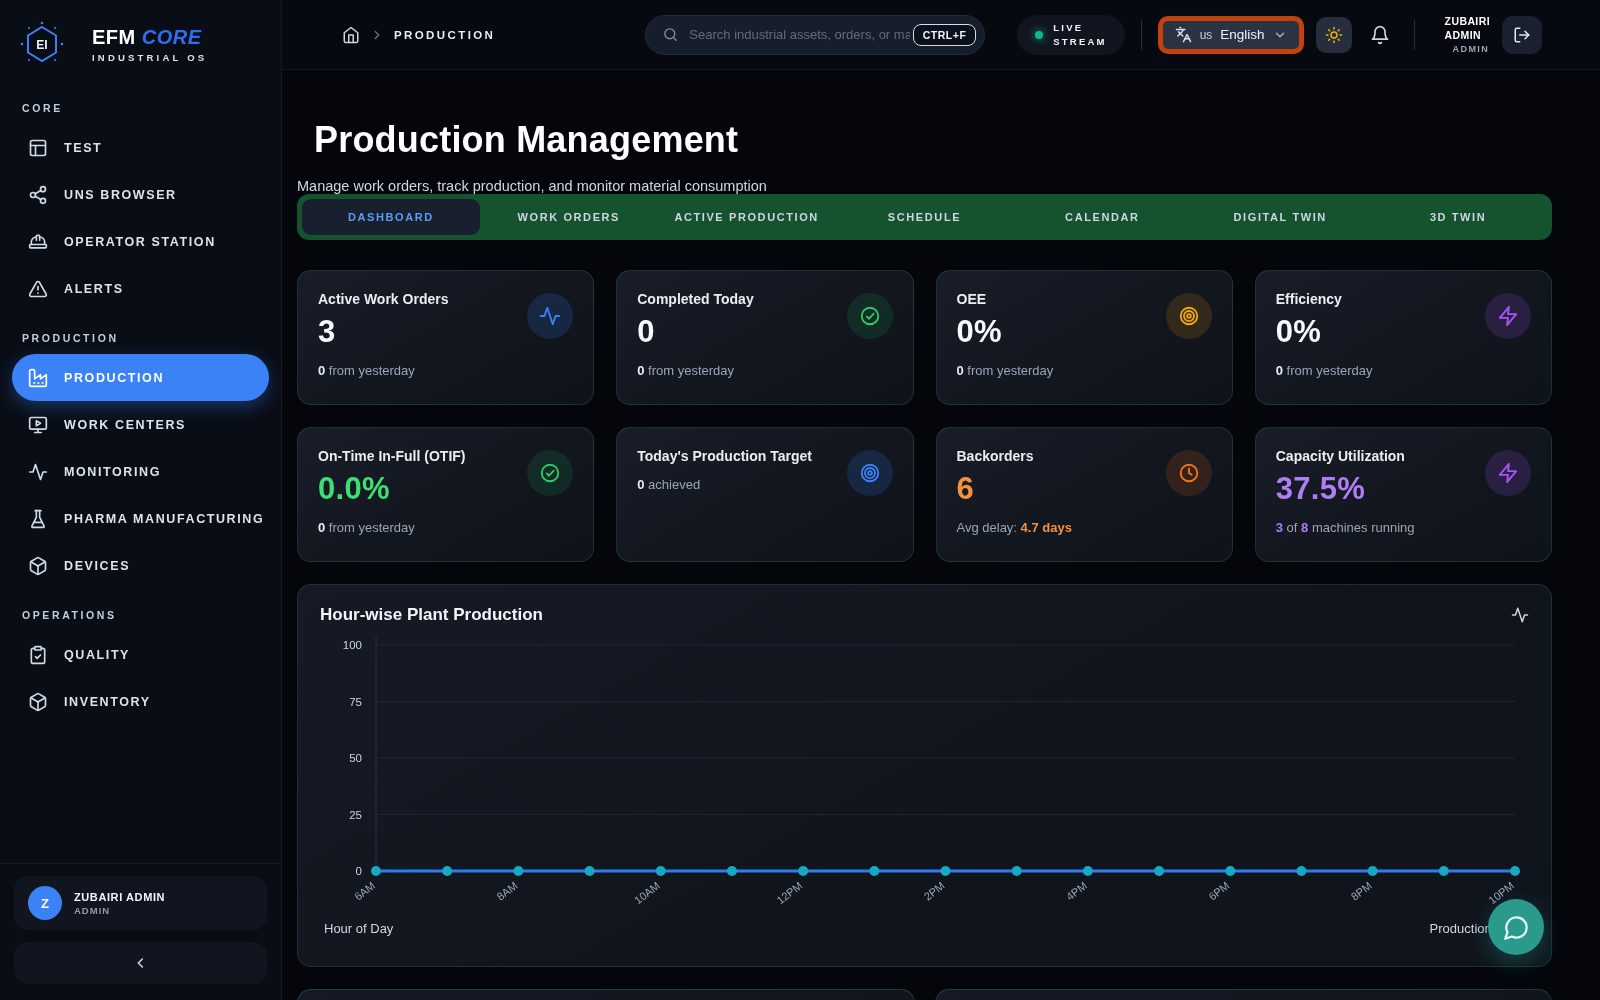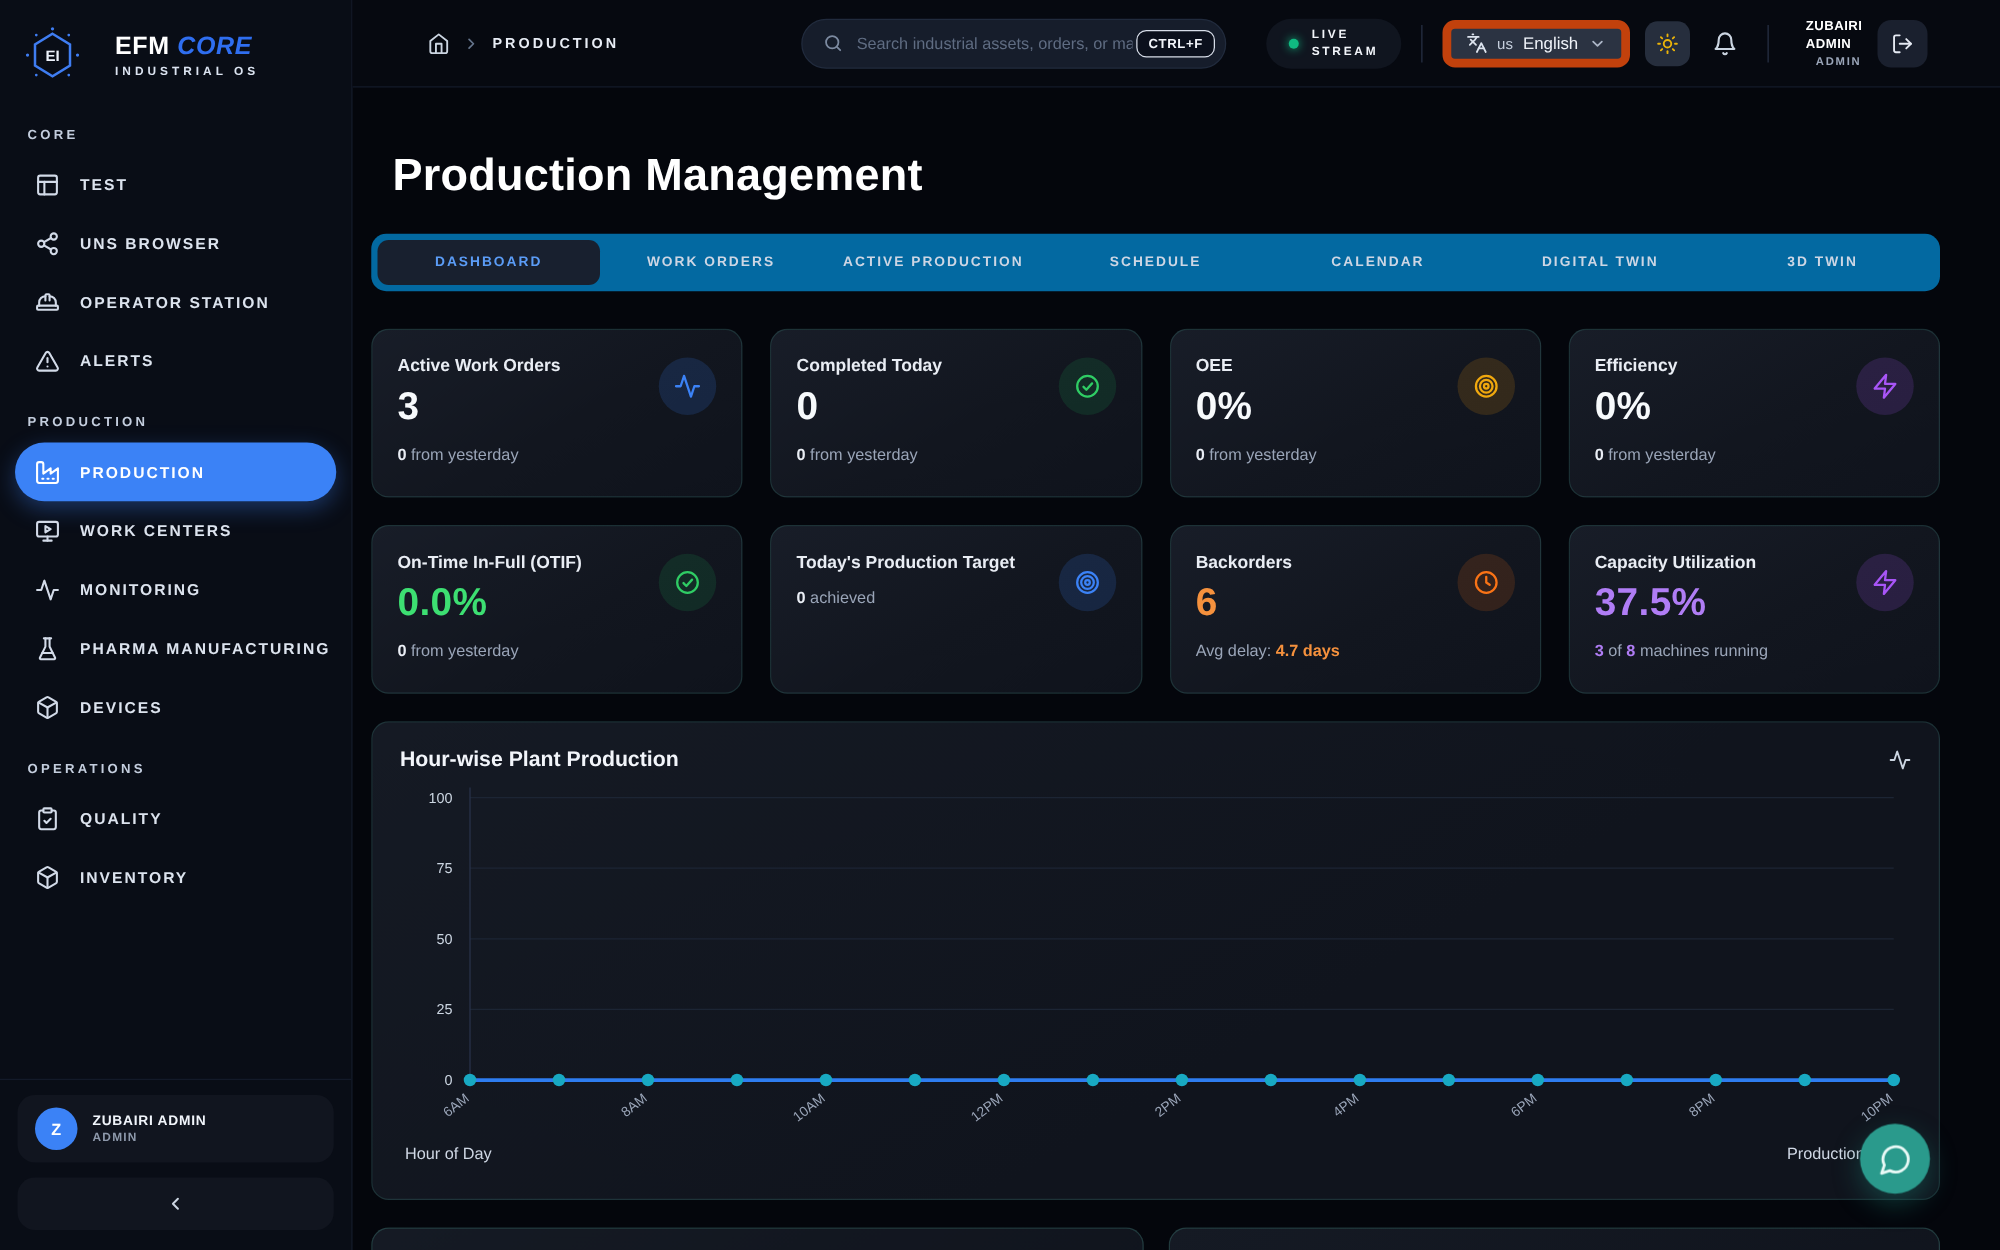--- a/index.html
+++ b/index.html
@@ -51,21 +51,21 @@
   .search-input{flex:1;background:transparent;border:none;outline:none;color:#dbe3f0;font-size:13px;
     padding:0 64px 0 10px;min-width:0}
   .search-input::placeholder{color:#5f6c82}
   .kbd{position:absolute;right:8px;background:#0b101c;border:1px solid #d7dde8;border-radius:8px;color:#f2f5fa;
     font-size:10.5px;font-weight:800;padding:4px 9px;letter-spacing:.5px}
   .live-pill{margin-left:32px;height:40px;border-radius:20px;background:#10151f;display:flex;align-items:center;
     gap:10px;padding:0 18px;cursor:pointer;border:none}
   .live-dot{width:8px;height:8px;border-radius:50%;background:#10b981;box-shadow:0 0 8px #10b981}
   .live-text{font-size:9.5px;font-weight:800;letter-spacing:2.2px;color:#f2f5fa;line-height:1.4;text-align:left}
   .vdiv{width:1px;height:30px;background:#273144;margin:0 16px}
-  .lang-btn{height:38px;border-radius:10px;background:#2b3342;border:7px solid #c2410c;display:flex;
+  .lang-btn{height:38px;border-radius:10px;background:#2b3342;border:5px solid #c2410c;display:flex;
     align-items:center;gap:8px;padding:0 12px;cursor:pointer;color:#e5e9f2}
   .lang-btn .ic{width:17px;height:17px;color:#dce3ee}
   .lang-code{font-size:12px;color:#c6cfdd}
   .lang-label{font-size:13.5px;color:#eef2f8}
   .lang-btn .chev .ic{width:14px;height:14px;color:#aab4c5}
   .iconbtn{width:36px;height:36px;border-radius:10px;border:none;display:flex;align-items:center;
     justify-content:center;cursor:pointer;background:transparent;color:#cbd5e1}
   .sun-btn{background:#262e3d;margin-left:12px}
   .sun-btn .ic{width:18px;height:18px;color:#eab308}
   .bell-btn{margin-left:10px}
@@ -74,21 +74,21 @@
   .huser-name{font-size:10.5px;font-weight:800;letter-spacing:.4px;color:#fff;line-height:1.25}
   .huser-role{font-size:9px;font-weight:800;letter-spacing:1.4px;color:#9aa5b8;margin-top:2px;padding-left:8px}
   .logout-btn{margin-left:12px;width:40px;height:38px;border-radius:11px;background:#1a202e;border:none;
     color:#e5e9f2;display:flex;align-items:center;justify-content:center;cursor:pointer}
   .logout-btn .ic{width:18px;height:18px}
 
   
   .content{flex:1;padding:32px 48px 0 15px;overflow:hidden}
   .page-title{margin:17px;font-size:36px;font-weight:700;color:#fff;letter-spacing:.2px}
   .page-sub{margin:9px 0 0;font-size:14.5px;color:#cfd7e4}
-  .tabs{margin-top:26px;background:#0369a1;border-radius:12px;padding:5px;display:flex}
+  .tabs{background:#14532d;border-radius:12px;padding:5px;display:flex}
   .tab{flex:1;height:36px;border:none;background:transparent;border-radius:9px;color:#cdd6e4;font-size:11px;
     font-weight:800;letter-spacing:1.6px;cursor:pointer}
   .tab.active{background:#18202f;color:#5b9cf6}
 
   .kpi-grid{margin-top:30px;display:grid;grid-template-columns:repeat(4,1fr);gap:22px}
   .kpi-card{position:relative;height:135px;border-radius:14px;padding:20px 20px 16px;
     background:linear-gradient(150deg,#181d28 0%,#12161f 55%,#0f131c 100%);border:1px solid rgba(90,190,175,.16)}
   .kpi-label{font-size:14px;font-weight:700;color:#e9edf4;padding-right:64px}
   .kpi-ic{position:absolute;top:22px;right:20px;width:46px;height:46px;border-radius:50%;
     display:flex;align-items:center;justify-content:center}
@@ -354,20 +354,21 @@
         <svg class="ic" viewBox="0 0 24 24" fill="none" stroke="currentColor" stroke-width="2" stroke-linecap="round" stroke-linejoin="round">
           <path d="M9 21H5a2 2 0 0 1-2-2V5a2 2 0 0 1 2-2h4"></path>
             <polyline points="16 17 21 12 16 7"></polyline>
           <line x1="21" y1="12" x2="9" y2="12"></line>
           </svg>
       </button>
     </header>
 
     <div class="content">
       <h1 class="page-title">Production Management</h1>
+      <p class="page-sub">Manage work orders, track production, and monitor material consumption</p>
 
       <div class="tabs" id="tabs">
           <button class="tab active">DASHBOARD</button>
           <button class="tab">WORK ORDERS</button>
           <button class="tab">ACTIVE PRODUCTION</button>
           <button class="tab">SCHEDULE</button>
           <button class="tab">CALENDAR</button>
           <button class="tab">DIGITAL TWIN</button>
           <button class="tab">3D TWIN</button>
         </div>

